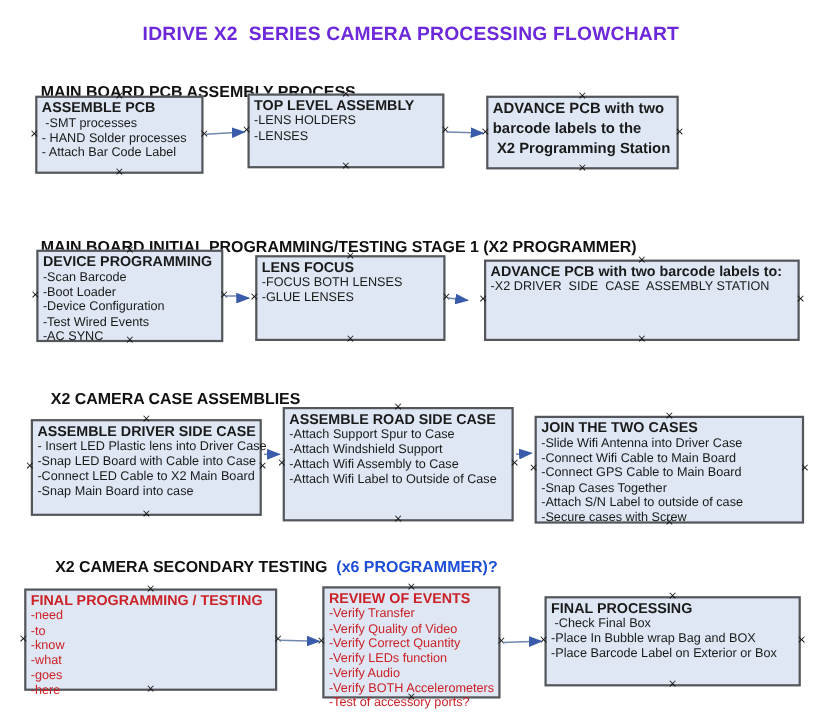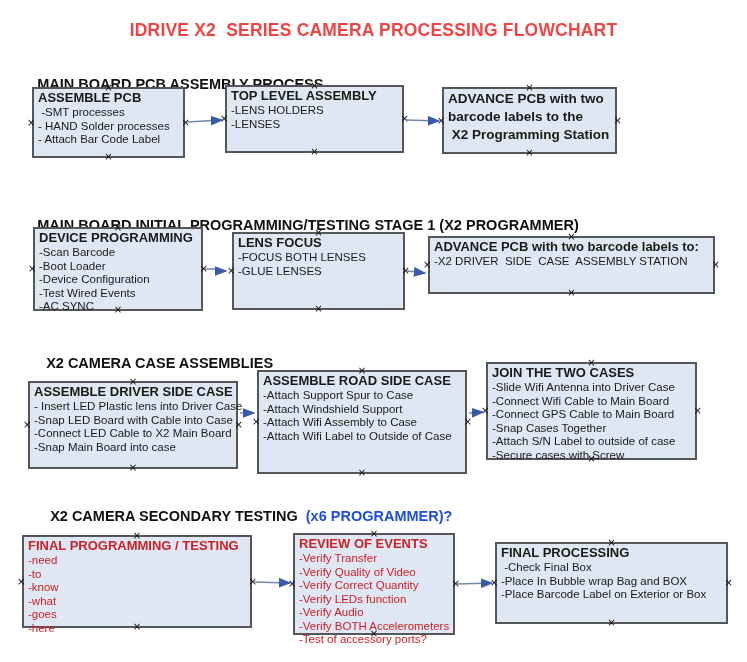--- a/index.html
+++ b/index.html
@@ -1,20 +1,20 @@
 <!DOCTYPE html>
 <html><head>
 <meta charset="utf-8">
 <style>
   html,body{margin:0;padding:0;background:#ffffff;}
   body{width:747px;height:662px;position:relative;font-family:"Liberation Sans",sans-serif;color:#1a1a1a;}
   .canvas{position:absolute;left:0;top:0;width:747px;height:662px;background:#ffffff;overflow:hidden;}
 
   .main-title{position:absolute;top:20px;left:0;width:100%;text-align:center;
-    font-size:17.5px;font-weight:bold;letter-spacing:.2px;white-space:pre;color:#ef4444;}
+    font-size:17.5px;font-weight:bold;letter-spacing:.2px;white-space:pre;color:#6d28d9;}
 
   .sec-heading{position:absolute;font-size:14.5px;font-weight:bold;white-space:pre;color:#111;}
   .sec-heading .accent{color:#1d4ed8;}
 
   .box{position:absolute;background:#dee7f3;border:2px solid #55565a;box-sizing:border-box;
     padding:1px 4px;overflow:visible;}
   .box-title{font-size:13px;font-weight:bold;line-height:16px;white-space:pre;}
   .item{font-size:11.5px;line-height:13.5px;white-space:pre;}
   .box.red .box-title,.box.red .item{color:#cc2127;}
   .box.bold-body .box-title{line-height:18px;font-size:13.5px;}
@@ -103,21 +103,21 @@
     <div class="box-title">LENS FOCUS</div>
     <div>
         <div class="item">-FOCUS BOTH LENSES</div>
         <div class="item">-GLUE LENSES</div>
       </div>
   <span class="cp cp-top">×</span>
       <span class="cp cp-bottom">×</span>
       <span class="cp cp-left">×</span>
       <span class="cp cp-right">×</span>
     </div>
-  <div class="box" style="left:428px;top:236px;width:287px;height:58px">
+  <div class="box" style="left:440px;top:236px;width:287px;height:74px">
     <div class="box-title">ADVANCE PCB with two barcode labels to:</div>
     <div>
         <div class="item">-X2 DRIVER  SIDE  CASE  ASSEMBLY STATION</div>
       </div>
   <span class="cp cp-top">×</span>
       <span class="cp cp-bottom">×</span>
       <span class="cp cp-left">×</span>
       <span class="cp cp-right">×</span>
     </div>
 
@@ -140,21 +140,21 @@
         <div class="item">-Attach Support Spur to Case</div>
         <div class="item">-Attach Windshield Support</div>
         <div class="item">-Attach Wifi Assembly to Case</div>
         <div class="item">-Attach Wifi Label to Outside of Case</div>
       </div>
   <span class="cp cp-top">×</span>
       <span class="cp cp-bottom">×</span>
       <span class="cp cp-left">×</span>
       <span class="cp cp-right">×</span>
     </div>
-  <div class="box" style="left:486px;top:362px;width:211px;height:98px">
+  <div class="box" style="left:486px;top:378px;width:245px;height:98px">
     <div class="box-title">JOIN THE TWO CASES</div>
     <div>
         <div class="item">-Slide Wifi Antenna into Driver Case</div>
         <div class="item">-Connect Wifi Cable to Main Board</div>
         <div class="item">-Connect GPS Cable to Main Board</div>
         <div class="item">-Snap Cases Together</div>
         <div class="item">-Attach S/N Label to outside of case</div>
         <div class="item">-Secure cases with Screw</div>
       </div>
   <span class="cp cp-top">×</span>

